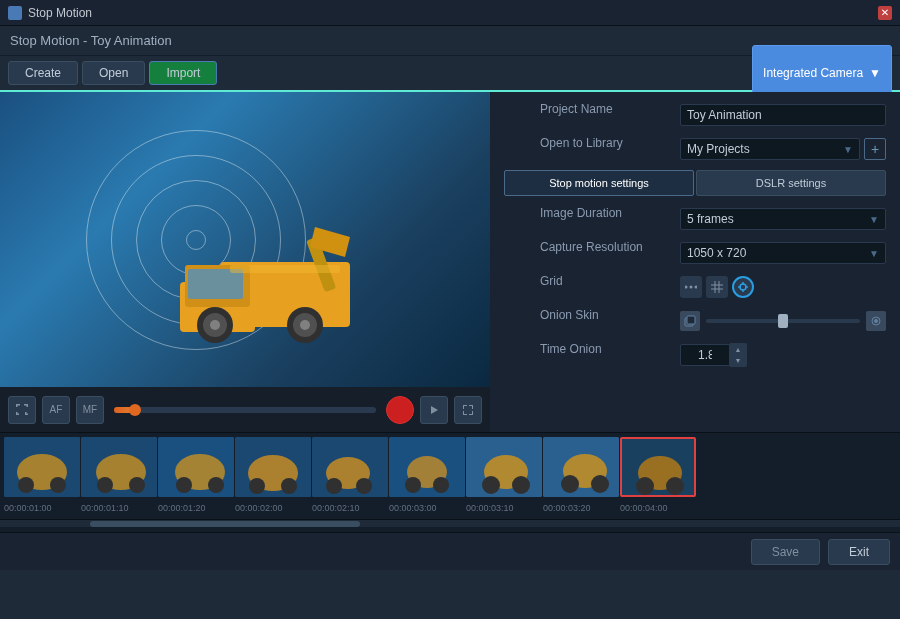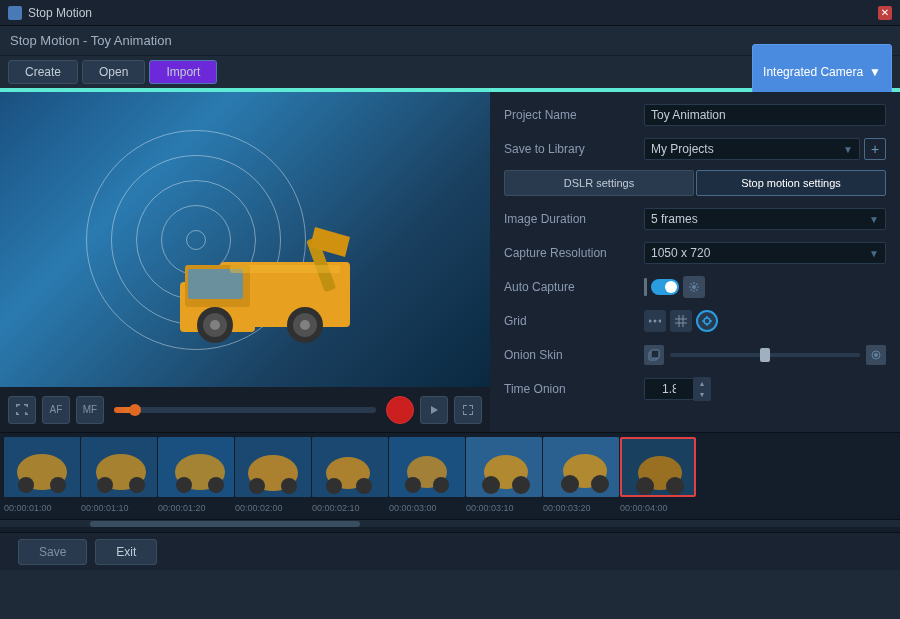--- a/index.html
+++ b/index.html
@@ -32,32 +32,32 @@
     }
 
     
     .toolbar {
       background: #1e2a38;
       height: 36px;
       display: flex;
       align-items: center;
       padding: 0 8px;
       gap: 4px;
-      border-bottom: 4px solid #5eead4;
+      border-bottom: 2px solid #5eead4;
     }
     .toolbar-btn {
       background: #2a3a4e;
       border: 1px solid #3a4e62;
       color: #c0ccd8;
       padding: 4px 16px;
       border-radius: 3px;
       cursor: pointer;
       font-size: 12px;
     }
-    .toolbar-btn.active { background: #6d28d9; border-color: #4a7ab5; }
+    .toolbar-btn.active { background: #15803d; border-color: #4a7ab5; }
 
     .camera-select {
       margin-left: auto;
       background: #4a8adf;
       border: 1px solid #5a9aef;
       color: white;
       padding: 20px 10px;
       border-radius: 3px;
       cursor: pointer;
       font-size: 12px;
@@ -168,23 +168,23 @@
     
     .settings-panel {
       flex: 1;
       background: #1a2332;
       padding: 10px 14px;
       overflow-y: auto;
     }
 
     .field-row {
       display: flex;
-      align-items: center;
       margin-bottom: 8px;
       min-height: 26px;
+      margin-left: 36px;
     }
     .field-label {
       flex: 0 0 140px;
       color: #8a9ab0;
       font-size: 12px;
     }
     .field-value {
       flex: 1;
       display: flex;
       align-items: center;
@@ -469,22 +469,22 @@
       background: #3a4e62;
       border-radius: 3px;
     }
 
     
     .bottom-bar {
       background: #1a2332;
       height: 38px;
       display: flex;
       align-items: center;
-      justify-content: flex-start;
-      padding: 0 18px;
+      justify-content: flex-end;
+      padding: 0 10px;
       gap: 8px;
       border-top: 1px solid #0a1018;
     }
     .bottom-btn {
       background: #2a3a4e;
       border: 1px solid #3a4e62;
       color: #8090a0;
       padding: 5px 20px;
       border-radius: 3px;
       cursor: pointer;
@@ -594,33 +594,33 @@
 
     <div class="field-row">
       <div class="field-label">Project Name</div>
       <div class="field-value">
         <input class="text-input" type="text" value="Toy Animation" style="">
       </div>
     </div>
 
 
     <div class="field-row">
-      <div class="field-label">Save to Library</div>
+      <div class="field-label">Open to Library</div>
       <div class="field-value">
         <div class="select-with-arrow">
           <span>My Projects</span>
           <span class="select-arrow">▼</span>
         </div>
         <div class="add-btn">+</div>
       </div>
     </div>
 
     <div class="tab-row">
+      <div class="tab-btn active-tab">Stop motion settings</div>
       <div class="tab-btn">DSLR settings</div>
-      <div class="tab-btn active-tab">Stop motion settings</div>
     </div>
 
     <div class="field-row">
       <div class="field-label">Image Duration</div>
       <div class="field-value">
         <div class="select-with-arrow">
           <span>5 frames</span>
           <span class="select-arrow">▼</span>
         </div>
       </div>
@@ -629,35 +629,20 @@
     <div class="field-row">
       <div class="field-label">Capture Resolution</div>
       <div class="field-value">
         <div class="select-with-arrow">
           <span>1050 x 720</span>
           <span class="select-arrow">▼</span>
         </div>
       </div>
     </div>
 
-    <div class="field-row">
-      <div class="field-label">Auto Capture</div>
-      <div class="field-value">
-        <div class="toggle-group">
-          <div class="toggle-pipe"></div>
-          <div class="toggle-circle"></div>
-          <div class="toggle-gear">
-            <svg width="12" height="12" viewBox="0 0 12 12" fill="#6080a0">
-              <circle cx="6" cy="6" r="2"></circle>
-              <path d="M6 1v2M6 9v2M1 6h2M9 6h2M2.5 2.5l1.4 1.4M8.1 8.1l1.4 1.4M9.5 2.5L8.1 3.9M3.9 8.1L2.5 9.5" stroke="#6080a0" stroke-width="1.2"></path>
-            </svg>
-          </div>
-        </div>
-      </div>
-    </div>
 
     <div class="field-row">
       <div class="field-label">Grid</div>
       <div class="field-value">
         <div class="grid-group">
           <div class="grid-icon-dots">
             <svg width="12" height="8" viewBox="0 0 12 8" fill="#8090a0">
               <circle cx="1" cy="4" r="1.5"></circle>
               <circle cx="6" cy="4" r="1.5"></circle>
               <circle cx="11" cy="4" r="1.5"></circle>

